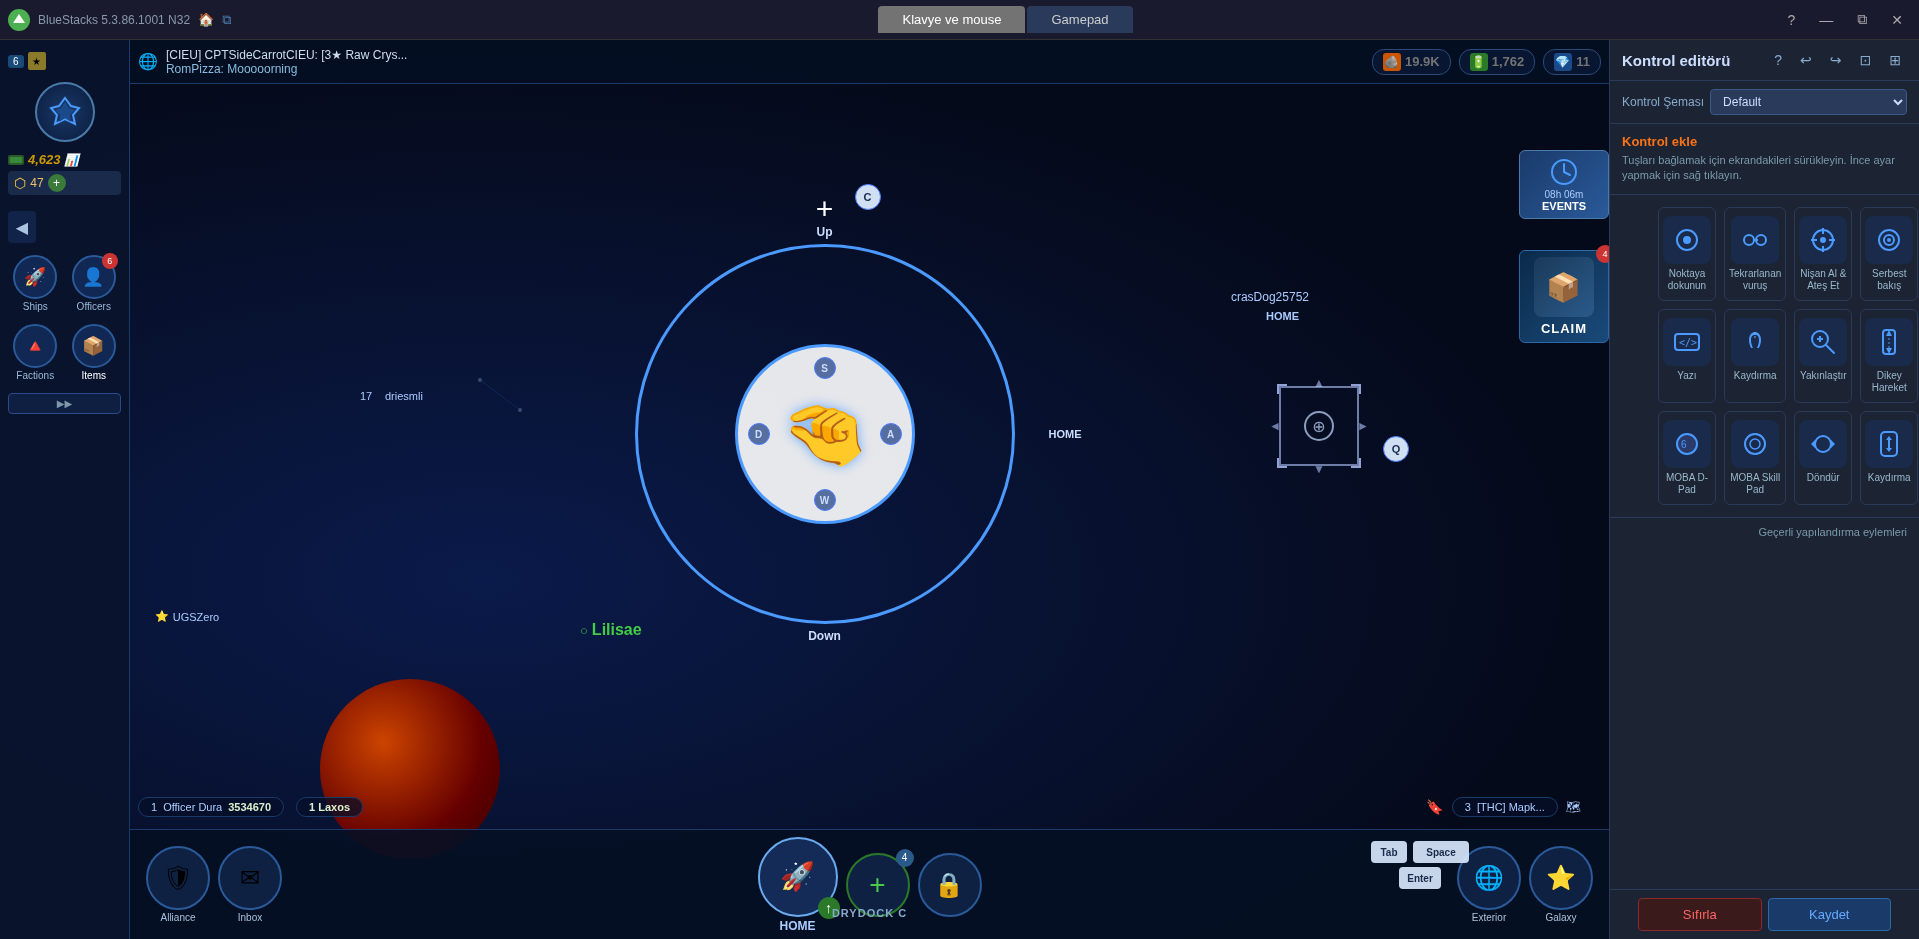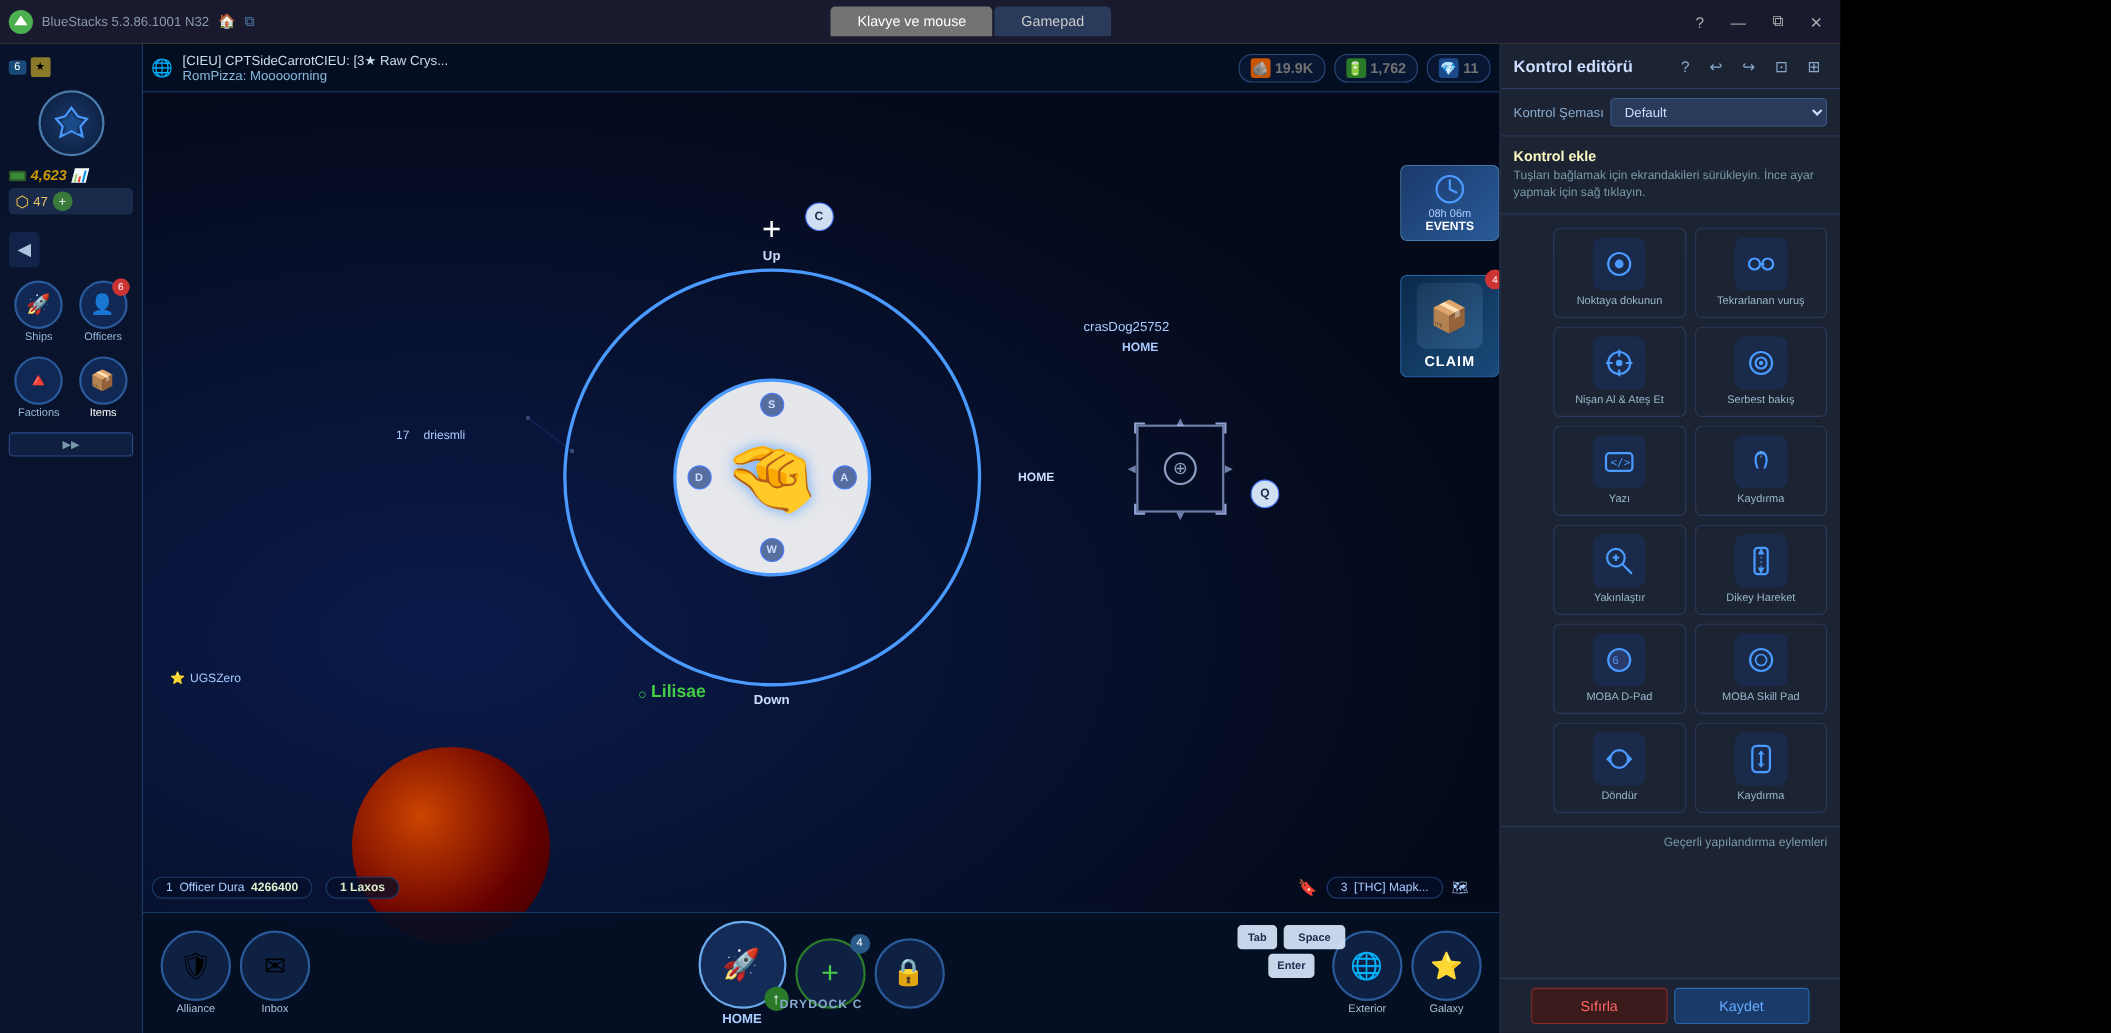--- a/index.html
+++ b/index.html
@@ -1,19 +1,19 @@
 <!DOCTYPE html>
 <html><head>
   <meta charset="utf-8">
   <style>
     * { margin: 0; padding: 0; box-sizing: border-box; }
     body { width: 1919px; height: 939px; overflow: hidden; font-family: 'Segoe UI', Arial, sans-serif; background: #000; }
 
     
-    .app-container { display: flex; flex-direction: column; width: 1673px; height: 939px; }
+    .app-container { display: flex; flex-direction: column; width: 1919px; height: 939px; }
     .title-bar { display: flex; align-items: center; background: #1a1a2e; height: 40px; min-height: 40px; padding: 0 8px; border-bottom: 1px solid #333; }
     .content-area { display: flex; flex: 1; overflow: hidden; }
     .game-area { flex: 1; position: relative; overflow: hidden; background: #050a1a; }
     .right-panel { width: 310px; min-width: 310px; background: #1c2333; border-left: 1px solid #2a3a5a; display: flex; flex-direction: column; overflow-y: auto; }
 
     
     .titlebar-left { display: flex; align-items: center; gap: 8px; }
     .bluestacks-logo { width: 22px; height: 22px; background: #4CAF50; border-radius: 50%; display: flex; align-items: center; justify-content: center; font-size: 10px; color: white; font-weight: bold; }
     .app-name { color: #8899aa; font-size: 12px; }
     .titlebar-center { flex: 1; display: flex; justify-content: center; gap: 2px; }
@@ -101,24 +101,24 @@
     .panel-header { padding: 10px 12px; border-bottom: 1px solid #2a3a5a; display: flex; align-items: center; justify-content: space-between; }
     .panel-title { color: #ccddff; font-size: 15px; font-weight: bold; }
     .panel-actions { display: flex; gap: 6px; }
     .panel-action-btn { background: none; border: none; color: #88aacc; font-size: 14px; cursor: pointer; padding: 2px 6px; }
 
     .schema-section { padding: 8px 12px; border-bottom: 1px solid #2a3a5a; display: flex; align-items: center; gap: 6px; }
     .schema-label { color: #88aacc; font-size: 12px; }
     .schema-select { flex: 1; background: #2a3a5a; border: 1px solid #3a5a8a; color: #ccddff; padding: 4px 8px; border-radius: 4px; font-size: 12px; cursor: pointer; }
 
     .add-control-section { padding: 10px 12px; border-bottom: 1px solid #2a3a5a; }
-    .add-control-title { color: #fef9c3; font-size: 13px; font-weight: bold; margin-bottom: 4px; }
+    .add-control-title { color: #f97316; font-size: 13px; font-weight: bold; margin-bottom: 4px; }
     .add-control-desc { color: #7a9aaa; font-size: 11px; line-height: 1.4; }
 
-    .controls-grid { display: grid; grid-template-columns: 1fr 1fr; gap: 8px; padding: 12px; margin-left: 36px; }
+    .controls-grid { display: grid; grid-template-columns: 1fr 1fr 1fr 1fr; gap: 8px; padding: 12px; margin-left: 36px; }
     .control-item { display: flex; flex-direction: column; align-items: center; gap: 4px; cursor: pointer; padding: 8px 4px; border-radius: 6px; border: 1px solid #2a3a5a; }
     .control-icon-box { width: 48px; height: 48px; background: #1a2a4a; border-radius: 8px; display: flex; align-items: center; justify-content: center; font-size: 22px; }
     .control-label { color: #99b8cc; font-size: 10px; text-align: center; line-height: 1.2; }
 
     .bottom-actions { padding: 8px 28px; border-top: 1px solid #2a3a5a; display: flex; gap: 6px; margin-top: auto; }
     .reset-btn { flex: 1; background: #3a1a1a; border: 1px solid #8a2a2a; color: #ff6666; padding: 8px; border-radius: 4px; cursor: pointer; font-size: 13px; }
     .save-btn { flex: 1; background: #1a3a6a; border: 1px solid #2a6aaa; color: #66aaff; padding: 8px; border-radius: 4px; cursor: pointer; font-size: 13px; }
 
     
     .key-overlay { position: absolute; display: flex; align-items: center; justify-content: center; width: 26px; height: 26px; border-radius: 50%; background: rgba(220,235,255,0.95); color: #1a2a4a; font-size: 11px; font-weight: bold; border: 1px solid #4a7aff; z-index: 20; }
@@ -347,21 +347,21 @@
           <div class="quest-badge">3</div>
         </div>
         <span class="quest-text">Meet with Toryn's contact.</span>
         <button class="go-btn">GO</button>
       </div>
 
       <div class="stats-row">
         <div class="stat-item">
           <span>1</span>
           <span>Officer Dura</span>
-          <span class="stat-number">4266400</span>
+          <span class="stat-number">3534670</span>
         </div>
         <div class="stat-item">
           <span class="stat-number">1 Laxos</span>
         </div>
         <div style="margin-left:auto;display:flex;align-items:center;gap:8px;">
           <span class="bookmark-icon">🔖</span>
           <div class="stat-item">
             <span>3</span>
             <span>[THC] Mapk...</span>
           </div>

